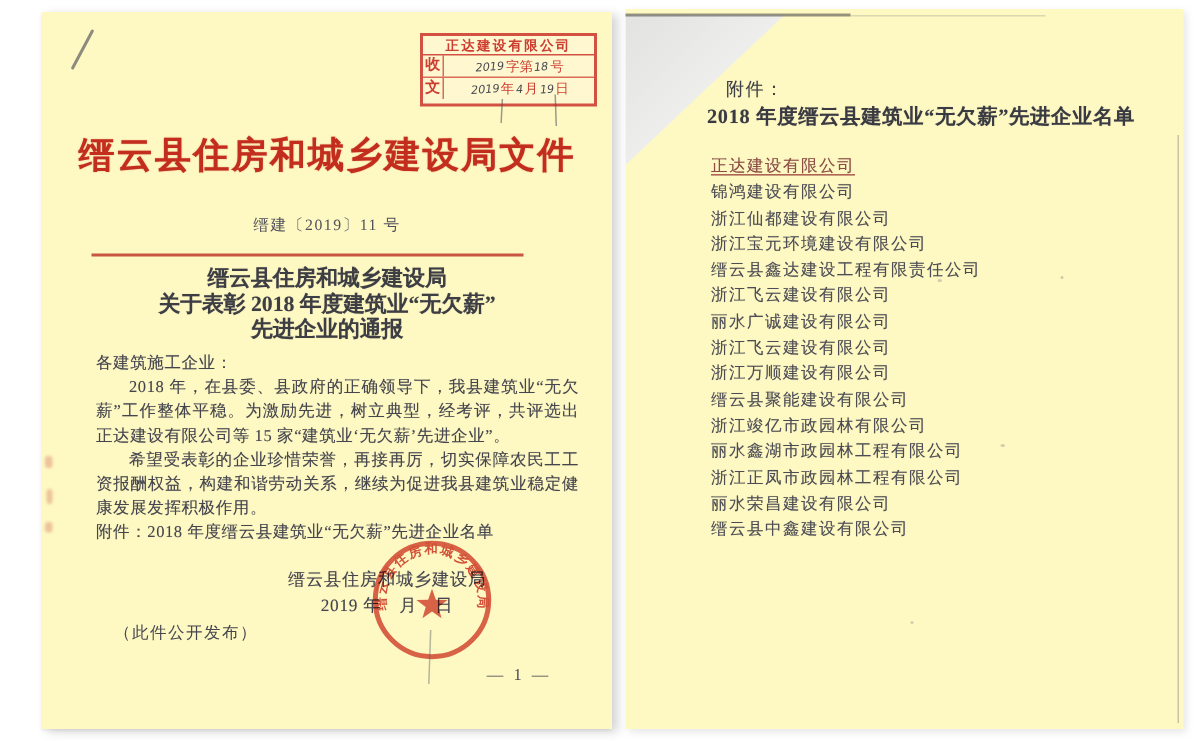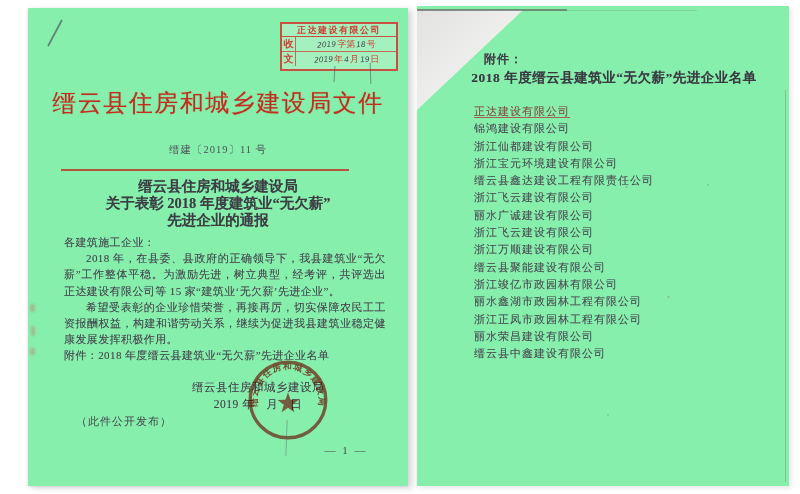--- a/index.html
+++ b/index.html
@@ -1,21 +1,21 @@
 <!DOCTYPE html>
 <html><head>
 <meta charset="utf-8">
 <style>
   html,body{margin:0;padding:0;}
   body{
     width:800px;height:494px;position:relative;overflow:hidden;
     background:#ffffff;
     font-family:"Liberation Serif","DejaVu Serif",serif;
   }
-  .page{position:absolute;background:#86efac;}
+  .page{position:absolute;background:#fef9c3;}
   #page-left{
     left:28px;top:8px;width:380px;height:478px;
     box-shadow:4px 2px 6px rgba(110,110,110,.28), -1px 1px 2px rgba(150,150,150,.18);
   }
   #page-right{
     left:417px;top:6px;width:372px;height:480px;
     box-shadow:2px 2px 5px rgba(130,130,130,.20);
   }
   
   .pen-check{
@@ -41,21 +41,21 @@
   .hw{
     font-family:"DejaVu Sans",sans-serif;font-style:italic;font-size:7.5px;
     color:#4a4a52;display:inline-block;transform:rotate(-4deg);margin:0 1px;
   }
   .penline{position:absolute;width:1.2px;background:rgba(75,75,85,.55);}
   #pen1{left:306px;top:58px;height:16px;transform:rotate(3deg);}
   #pen2{left:342px;top:55px;height:21px;transform:rotate(-2deg);}
   #pen3{left:258px;top:412px;height:36px;transform:rotate(2deg);background:rgba(95,95,105,.45);}
   .red-header{
     position:absolute;left:0;top:79px;width:100%;text-align:center;
-    font-size:24px;font-weight:normal;color:#c32d1e;letter-spacing:1.5px;white-space:nowrap;
+    font-size:24px;font-weight:bold;color:#c32d1e;letter-spacing:1.5px;white-space:nowrap;
     text-shadow:0 0 1px rgba(195,45,30,.45);
   }
   .doc-number{
     position:absolute;left:0;top:135px;width:100%;text-align:center;
     font-size:10.5px;color:#50505a;letter-spacing:1px;
   }
   .red-rule{
     position:absolute;left:33px;top:161px;width:288px;height:2px;
     background:#c0392b;opacity:.85;
   }
@@ -92,21 +92,21 @@
   
   .fold-triangle{
     position:absolute;left:0;top:4px;width:106px;height:100px;
     background:linear-gradient(135deg,#e2e2e0 0%,#f2f2f0 70%);
     clip-path:polygon(0 0,100% 0,0 100%);
   }
   .fold-topline{position:absolute;left:0;top:3px;width:150px;height:2px;background:rgba(90,90,88,.65);}
   .fold-topline2{position:absolute;left:150px;top:4px;width:130px;height:1px;background:rgba(120,120,118,.25);}
   .right-edge{position:absolute;right:3px;top:84px;width:1.5px;height:392px;background:rgba(130,130,128,.45);}
   .attach-label{
-    position:absolute;left:67px;top:45px;font-size:12px;font-weight:bold;
+    position:absolute;left:67px;top:45px;font-size:12px;font-weight:normal;
     color:#3f3f46;letter-spacing:1px;text-shadow:0 0 .5px rgba(60,60,70,.35);
   }
   .list-title{
     position:absolute;left:17px;top:63px;width:360px;text-align:center;
     font-size:13.5px;font-weight:bold;color:#3a3a42;letter-spacing:.5px;white-space:nowrap;
     text-shadow:0 0 .6px rgba(60,60,70,.4);
   }
   .company-list{
     position:absolute;left:57px;top:97px;margin:0;padding:0;list-style:none;
     font-size:11px;color:#4c4c54;letter-spacing:1px;

